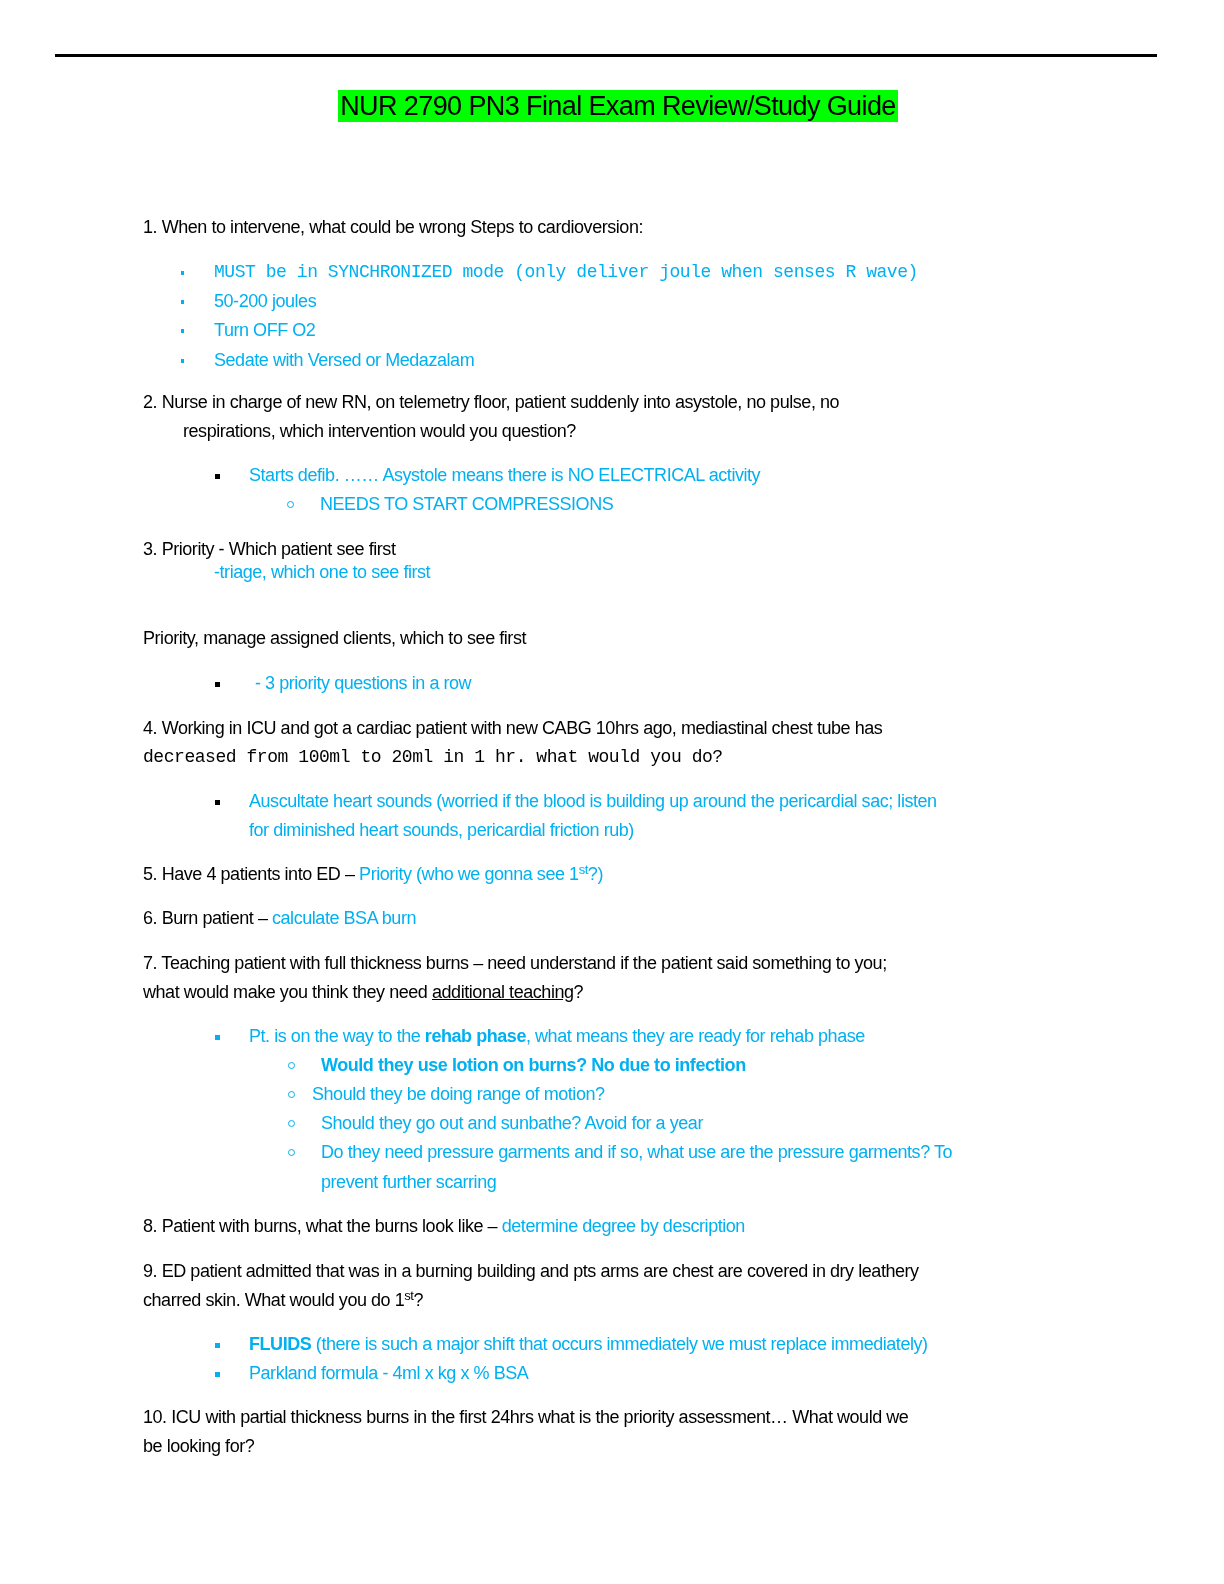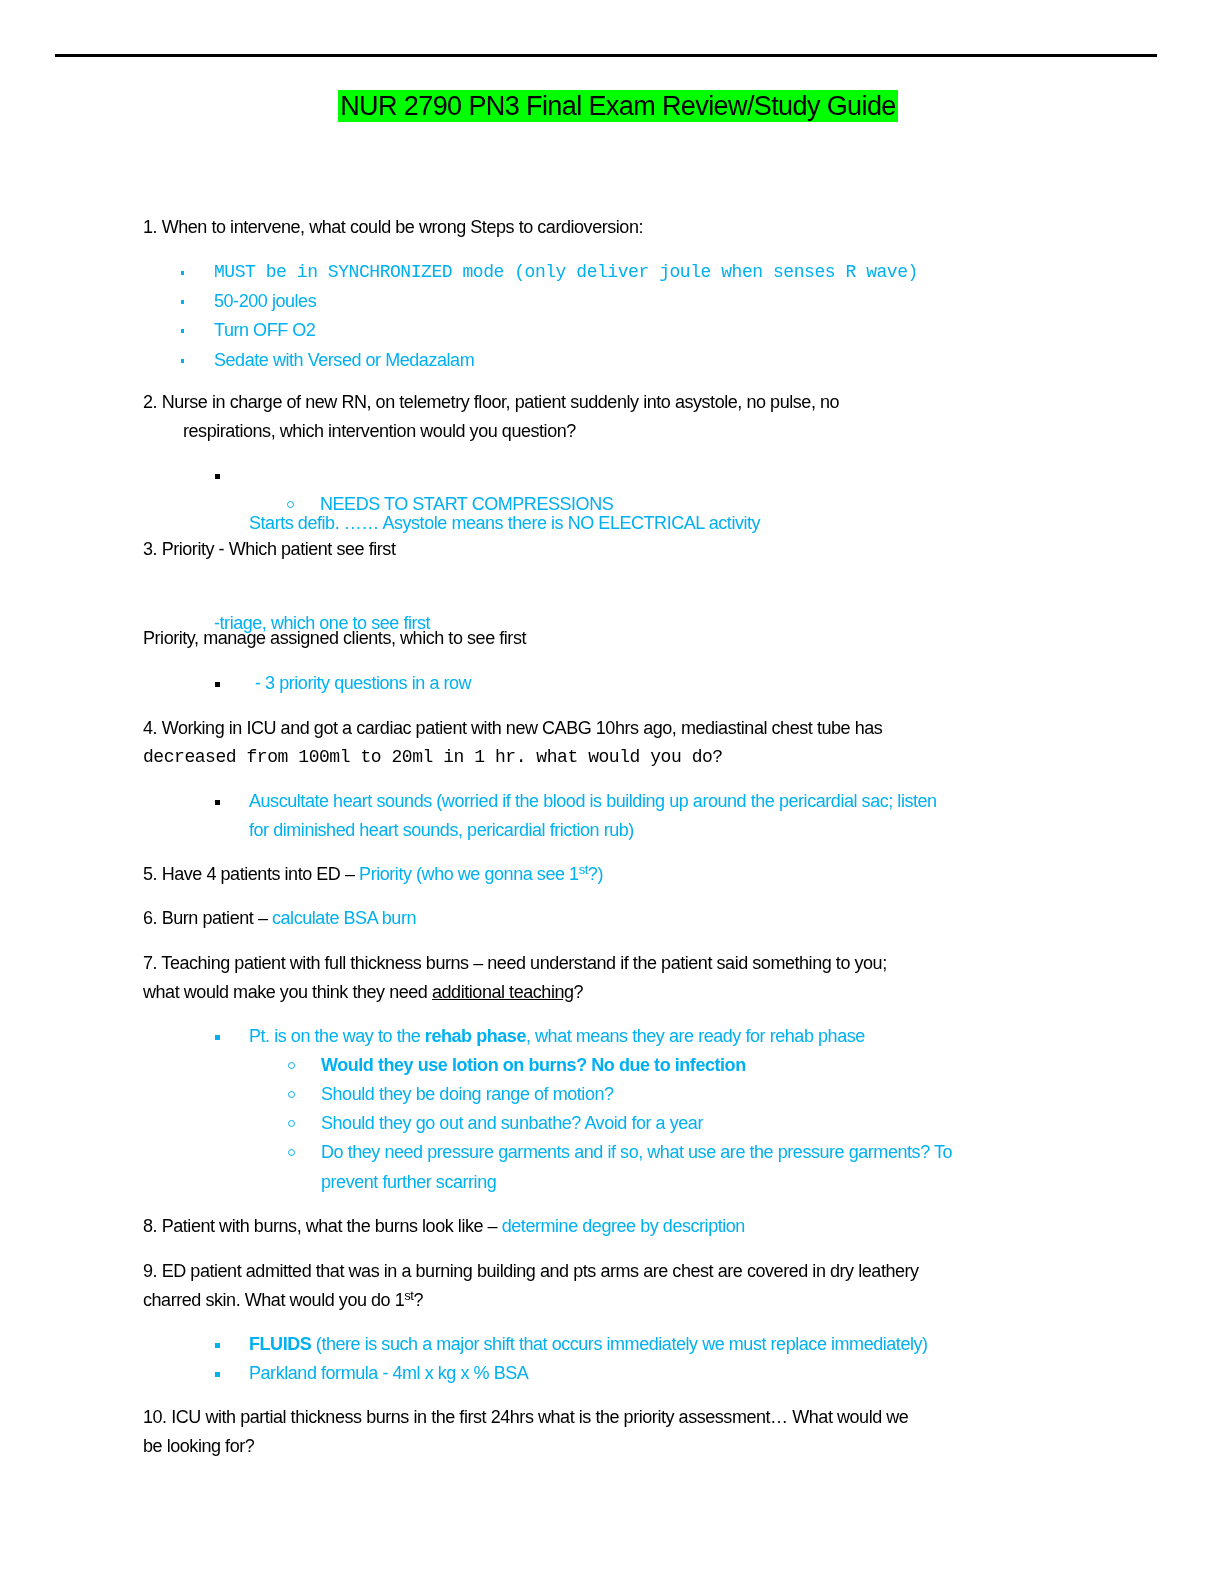--- a/index.html
+++ b/index.html
@@ -89,26 +89,26 @@
 <div class="dot-small" style="left:181px; top:300px;"></div>
 <div class="line blue" style="left:214px; top:290px;">50-200 joules</div>
 <div class="dot-small" style="left:181px; top:329px;"></div>
 <div class="line blue" style="left:214px; top:319px;">Turn OFF O2</div>
 <div class="dot-small" style="left:181px; top:359px;"></div>
 <div class="line blue" style="left:214px; top:349px;">Sedate with Versed or Medazalam</div>
 
 <div class="line" style="left:143px; top:391px;">2. Nurse in charge of new RN, on telemetry floor, patient suddenly into asystole, no pulse, no</div>
 <div class="line" style="left:143px; top:420px;margin-left:40px;">respirations, which intervention would you question?</div>
 <div class="sq" style="left:215px; top:474px;"></div>
-<div class="line blue" style="left:249px; top:464px;margin-top:48px;">Starts defib. …… Asystole means there is NO ELECTRICAL activity</div>
+<div class="line blue" style="left:249px; top:464px;">Starts defib. …… Asystole means there is NO ELECTRICAL activity</div>
 <div class="circ" style="left:287px; top:501px;"></div>
 <div class="line blue" style="left:320px; top:493px;">NEEDS TO START COMPRESSIONS</div>
 
 <div class="line" style="left:143px; top:538px;">3. Priority - Which patient see first</div>
-<div class="line blue" style="left:214px; top:612px;">-triage, which one to see first</div>
+<div class="line blue" style="left:214px; top:561px;">-triage, which one to see first</div>
 <div class="line" style="left:143px; top:627px;">Priority, manage assigned clients, which to see first</div>
 <div class="sq" style="left:215px; top:682px;"></div>
 <div class="line blue" style="left:255px; top:672px;text-align:right;">-  3 priority questions in a row</div>
 
 <div class="line" style="left:143px; top:717px;">4. Working in ICU and got a cardiac patient with new CABG 10hrs ago, mediastinal chest tube has</div>
 <div class="line" style="left:143px; top:746px;font-family:Liberation Mono, monospace;">decreased from 100ml to 20ml in 1 hr. what would you do?</div>
 <div class="sq" style="left:215px; top:800px;"></div>
 <div class="line blue" style="left:249px; top:790px;">Auscultate heart sounds (worried if the blood is building up around the pericardial sac; listen</div>
 <div class="line blue" style="left:249px; top:819px;">for diminished heart sounds, pericardial friction rub)</div>
 
@@ -124,21 +124,21 @@
 <div class="line" style="left:143px; top:981px;">
   <span>what would make you think they need </span><span class="u">additional teaching</span><span>?</span>
 </div>
 <div class="sq blue-sq" style="left:215px; top:1035px;"></div>
 <div class="line blue" style="left:249px; top:1025px;">
   <span>Pt. is on the way to the </span><span class="bold">rehab phase</span><span>, what means they are ready for rehab phase</span>
 </div>
 <div class="circ" style="left:288px; top:1062px;"></div>
 <div class="line blue" style="left:321px; top:1054px;font-weight:bold;">Would they use lotion on burns? No due to infection</div>
 <div class="circ" style="left:288px; top:1091px;"></div>
-<div class="line blue" style="left:321px; top:1083px;">Should they be doing range of motion?</div>
+<div class="line blue" style="left:312px; top:1083px;">Should they be doing range of motion?</div>
 <div class="circ" style="left:288px; top:1120px;"></div>
 <div class="line blue" style="left:321px; top:1112px;">Should they go out and sunbathe? Avoid for a year</div>
 <div class="circ" style="left:288px; top:1149px;"></div>
 <div class="line blue" style="left:321px; top:1141px;">Do they need pressure garments and if so, what use are the pressure garments? To</div>
 <div class="line blue" style="left:321px; top:1171px;">prevent further scarring</div>
 
 <div class="line" style="left:143px; top:1215px;">
   <span>8. Patient with burns, what the burns look like – </span><span class="blue">determine degree by description</span>
 </div>
 

